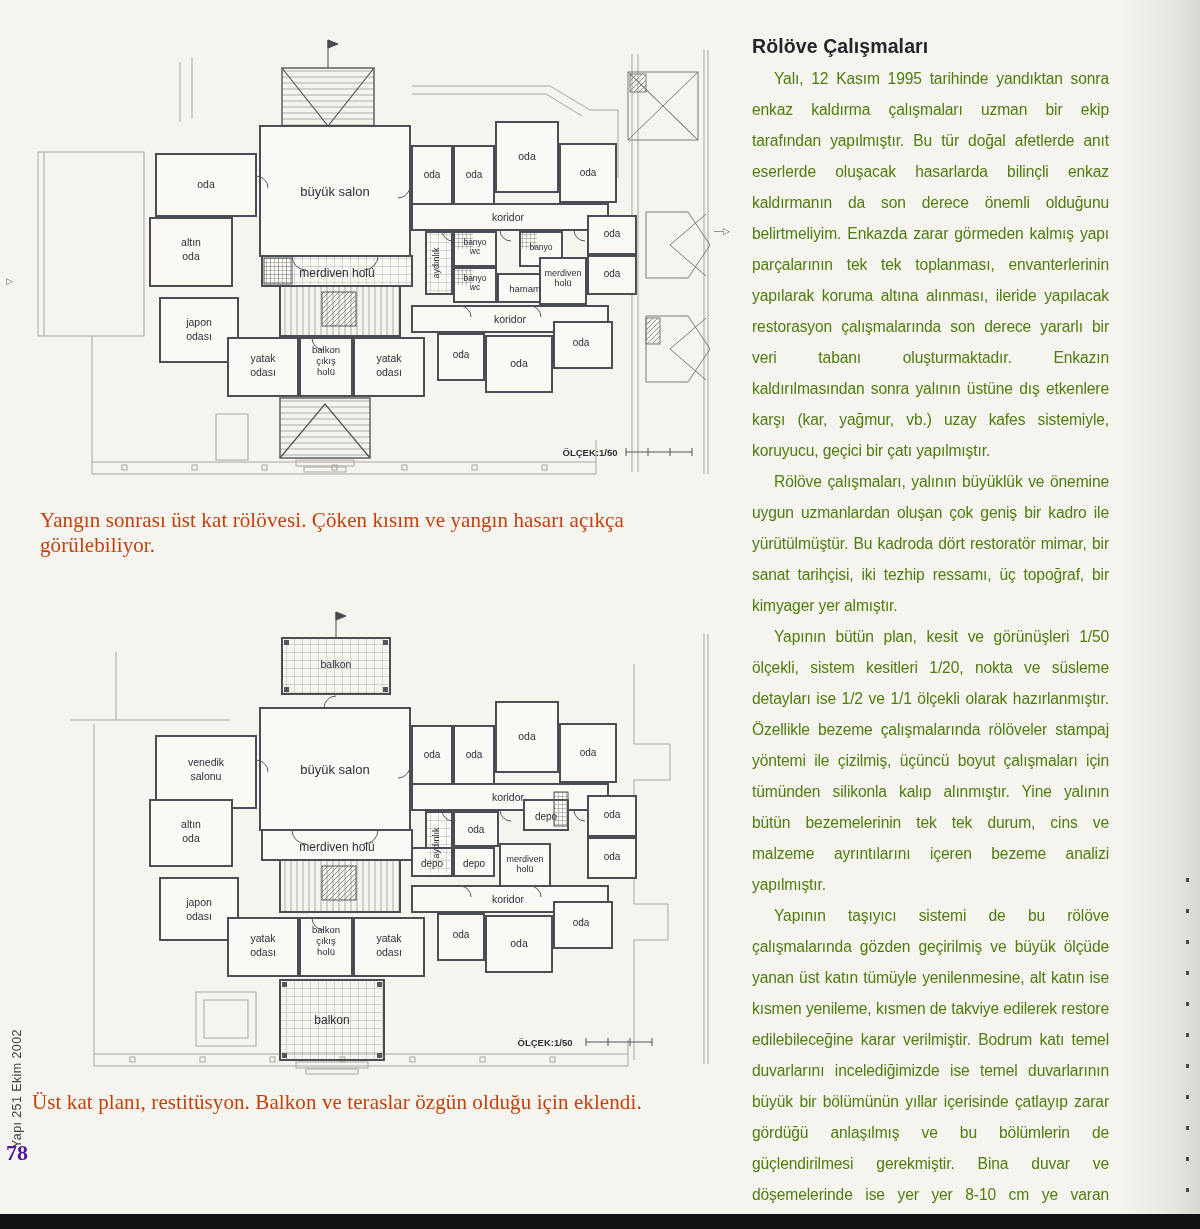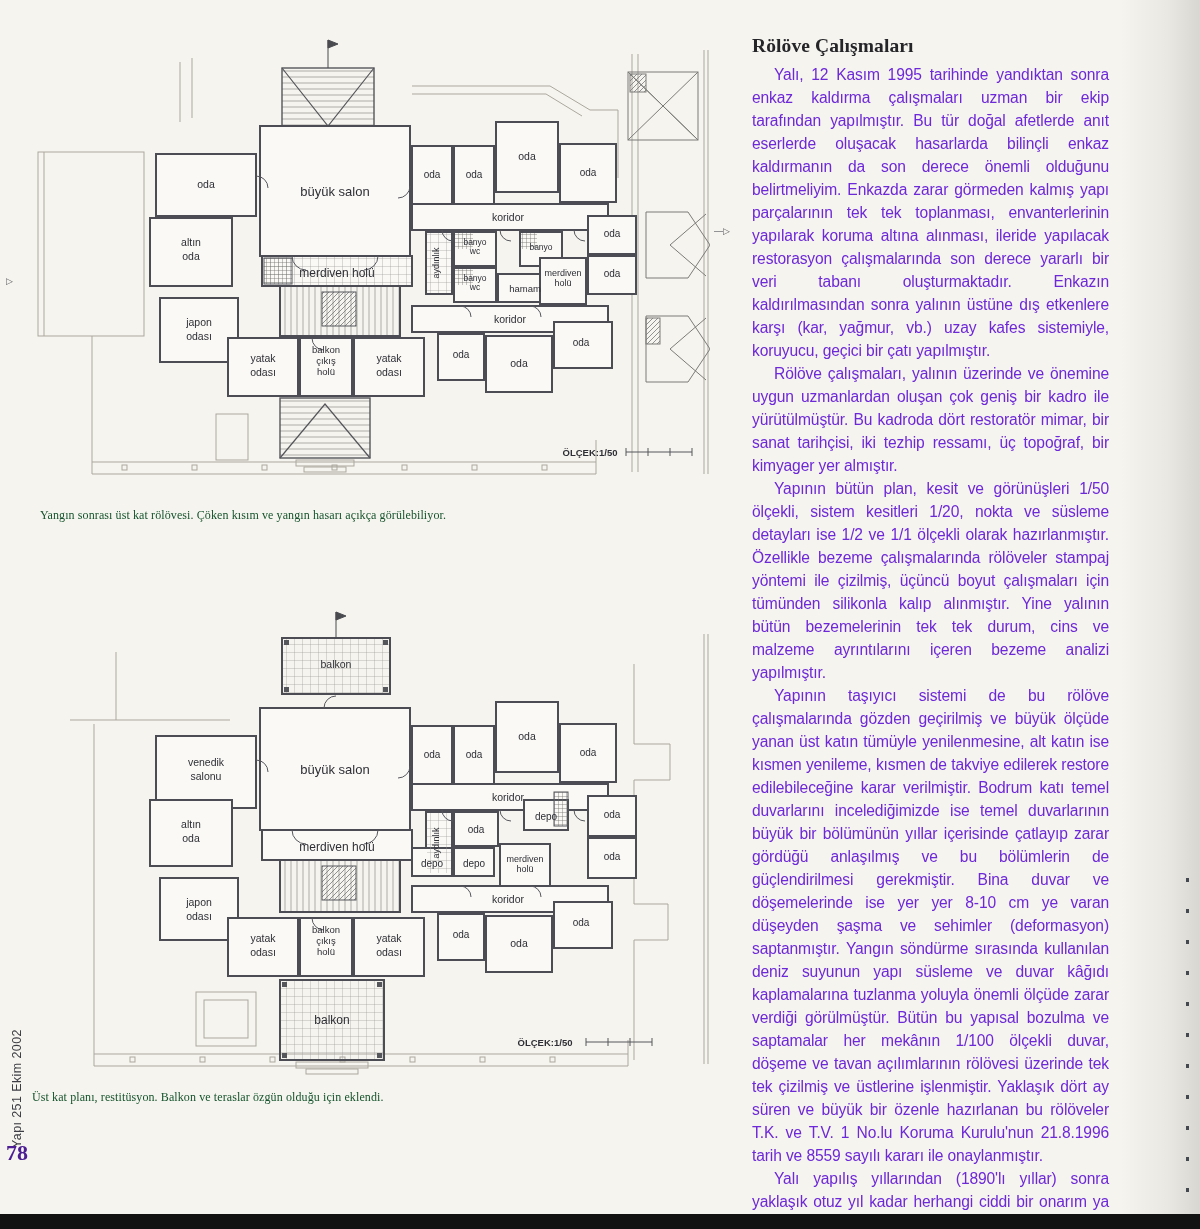--- a/index.html
+++ b/index.html
@@ -12,36 +12,36 @@
   .edge-shade{position:absolute;right:0;top:0;width:80px;height:1229px;
     background:linear-gradient(90deg,rgba(0,0,0,0) 0%,rgba(0,0,0,0.05) 60%,rgba(0,0,0,0.12) 100%);pointer-events:none;}
   .bottom-bar{position:absolute;left:0;top:1214px;width:1200px;height:15px;background:#121212;}
   .binding-dots{position:absolute;left:1186px;top:878px;width:3px;height:334px;
     background:repeating-linear-gradient(180deg,#4b5058 0 4px,transparent 4px 31px);}
   .fig{position:absolute;}
   .fig svg{display:block;}
   svg text{font-family:"Liberation Sans",sans-serif;fill:#2e2f36;}
   .caption{
     position:absolute;font-family:"Liberation Serif",serif;
-    font-size:12px;color:#14532d;letter-spacing:0.1px;
+    font-size:21px;color:#c2410c;letter-spacing:0.1px;
   }
   .article{
     position:absolute;left:752px;top:34px;width:357px;color:#34353c;
   }
   .article h2{
-    font-family:Liberation Serif, serif;font-size:19.5px;line-height:24px;
+    font-family:Liberation Sans, sans-serif;font-size:19.5px;line-height:24px;
     margin:0 0 5px 0;color:#242429;letter-spacing:0.1px;
   }
   .article .h3{
     font-family:"Liberation Serif",serif;font-weight:bold;font-size:19px;line-height:23px;
     margin:14px 0 5px 0;color:#242429;white-space:pre-line;letter-spacing:0.1px;
   }
   .article p{
-    margin:0;font-size:15.6px;line-height:23px;text-align:justify;
-    text-indent:22px;letter-spacing:-0.12px;color:#6d28d9;
+    margin:0;font-size:15.6px;line-height:31px;text-align:justify;
+    text-indent:22px;letter-spacing:-0.12px;color:#4d7c0f;
   }
   .journal-side{
     position:absolute;left:10px;top:1008px;height:140px;
     writing-mode:vertical-rl;transform:rotate(180deg);
     font-size:12.5px;color:#3c3d44;letter-spacing:0.4px;
   }
   .page-number{
     position:absolute;left:6px;top:1140px;
     font-family:"Liberation Serif",serif;font-weight:bold;font-size:22px;color:#4c1d95;
   }
@@ -367,21 +367,21 @@
       <text x="515" y="442" text-anchor="middle" font-size="9.5" font-weight="bold">ÖLÇEK:1/50</text>
     </svg>
 </div>
 
 <div class="caption" style="left:32px;top:1090px;width:640px">Üst kat planı, restitüsyon. Balkon ve teraslar özgün olduğu için eklendi.</div>
 
 <div class="article">
   <h2>Rölöve Çalışmaları</h2>
   <div>
       <p>Yalı, 12 Kasım 1995 tarihinde yandıktan sonra enkaz kaldırma çalışmaları uzman bir ekip tarafından yapılmıştır. Bu tür doğal afetlerde anıt eserlerde oluşacak hasarlarda bilinçli enkaz kaldırmanın da son derece önemli olduğunu belirtmeliyim. Enkazda zarar görmeden kalmış yapı parçalarının tek tek toplanması, envanterlerinin yapılarak koruma altına alınması, ileride yapılacak restorasyon çalışmalarında son derece yararlı bir veri tabanı oluşturmaktadır. Enkazın kaldırılmasından sonra yalının üstüne dış etkenlere karşı (kar, yağmur, vb.) uzay kafes sistemiyle, koruyucu, geçici bir çatı yapılmıştır.</p>
-      <p>Rölöve çalışmaları, yalının üzerinde ve önemine uygun uzmanlardan oluşan çok geniş bir kadro ile yürütülmüştür. Bu kadroda dört restoratör mimar, bir sanat tarihçisi, iki tezhip ressamı, üç topoğraf, bir kimyager yer almıştır.</p>
+      <p>Rölöve çalışmaları, yalının büyüklük ve önemine uygun uzmanlardan oluşan çok geniş bir kadro ile yürütülmüştür. Bu kadroda dört restoratör mimar, bir sanat tarihçisi, iki tezhip ressamı, üç topoğraf, bir kimyager yer almıştır.</p>
       <p>Yapının bütün plan, kesit ve görünüşleri 1/50 ölçekli, sistem kesitleri 1/20, nokta ve süsleme detayları ise 1/2 ve 1/1 ölçekli olarak hazırlanmıştır. Özellikle bezeme çalışmalarında rölöveler stampaj yöntemi ile çizilmiş, üçüncü boyut çalışmaları için tümünden silikonla kalıp alınmıştır. Yine yalının bütün bezemelerinin tek tek durum, cins ve malzeme ayrıntılarını içeren bezeme analizi yapılmıştır.</p>
       <p>Yapının taşıyıcı sistemi de bu rölöve çalışmalarında gözden geçirilmiş ve büyük ölçüde yanan üst katın tümüyle yenilenmesine, alt katın ise kısmen yenileme, kısmen de takviye edilerek restore edilebileceğine karar verilmiştir. Bodrum katı temel duvarlarını incelediğimizde ise temel duvarlarının büyük bir bölümünün yıllar içerisinde çatlayıp zarar gördüğü anlaşılmış ve bu bölümlerin de güçlendirilmesi gerekmiştir. Bina duvar ve döşemelerinde ise yer yer 8-10 cm ye varan düşeyden şaşma ve sehimler (deformasyon) saptanmıştır. Yangın söndürme sırasında kullanılan deniz suyunun yapı süsleme ve duvar kâğıdı kaplamalarına tuzlanma yoluyla önemli ölçüde zarar verdiği görülmüştür. Bütün bu yapısal bozulma ve saptamalar her mekânın 1/100 ölçekli duvar, döşeme ve tavan açılımlarının rölövesi üzerinde tek tek çizilmiş ve üstlerine işlenmiştir. Yaklaşık dört ay süren ve büyük bir özenle hazırlanan bu rölöveler T.K. ve T.V. 1 No.lu Koruma Kurulu'nun 21.8.1996 tarih ve 8559 sayılı kararı ile onaylanmıştır.</p>
     </div>
   <p><span>Yalı yapılış yıllarından (1890'lı yıllar) sonra yaklaşık otuz yıl kadar herhangi ciddi bir onarım ya da değişime uğramadan </span></p>
 </div>
 
 <div class="journal-side">Yapı 251 Ekim 2002</div>
 <div class="page-number">78</div>
 <div class="binding-dots"></div>
 <div class="edge-shade"></div>

